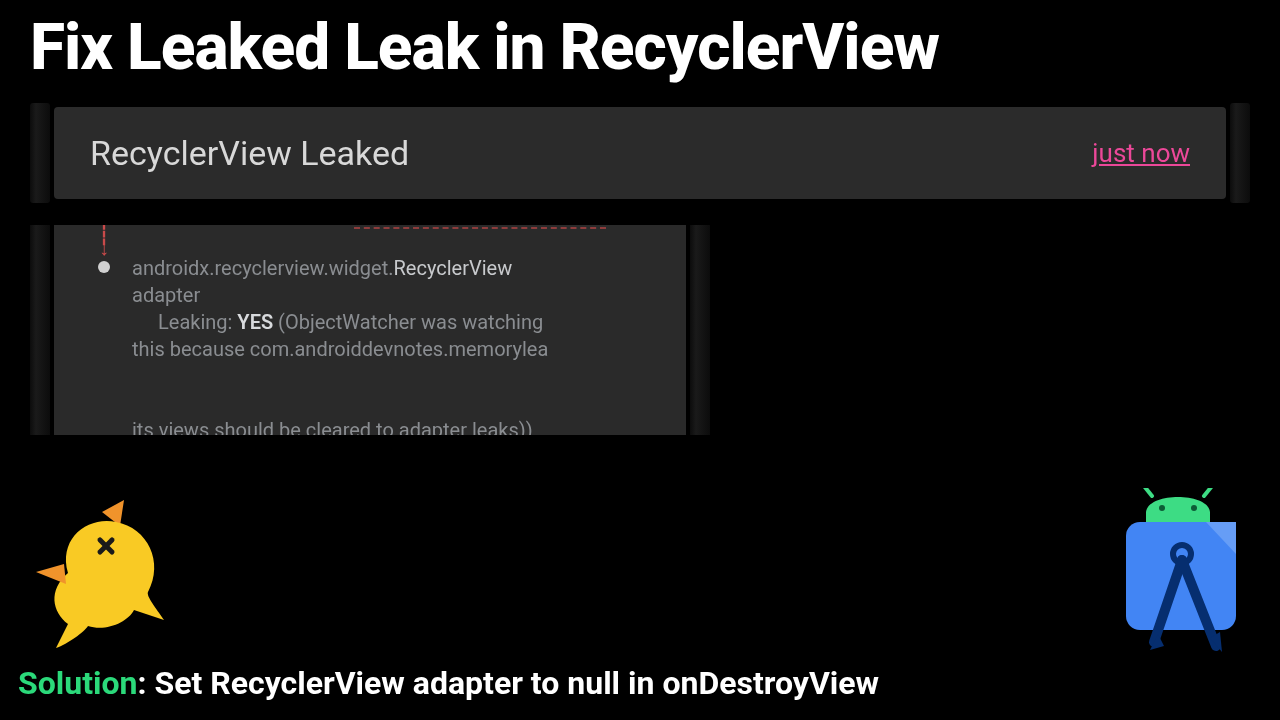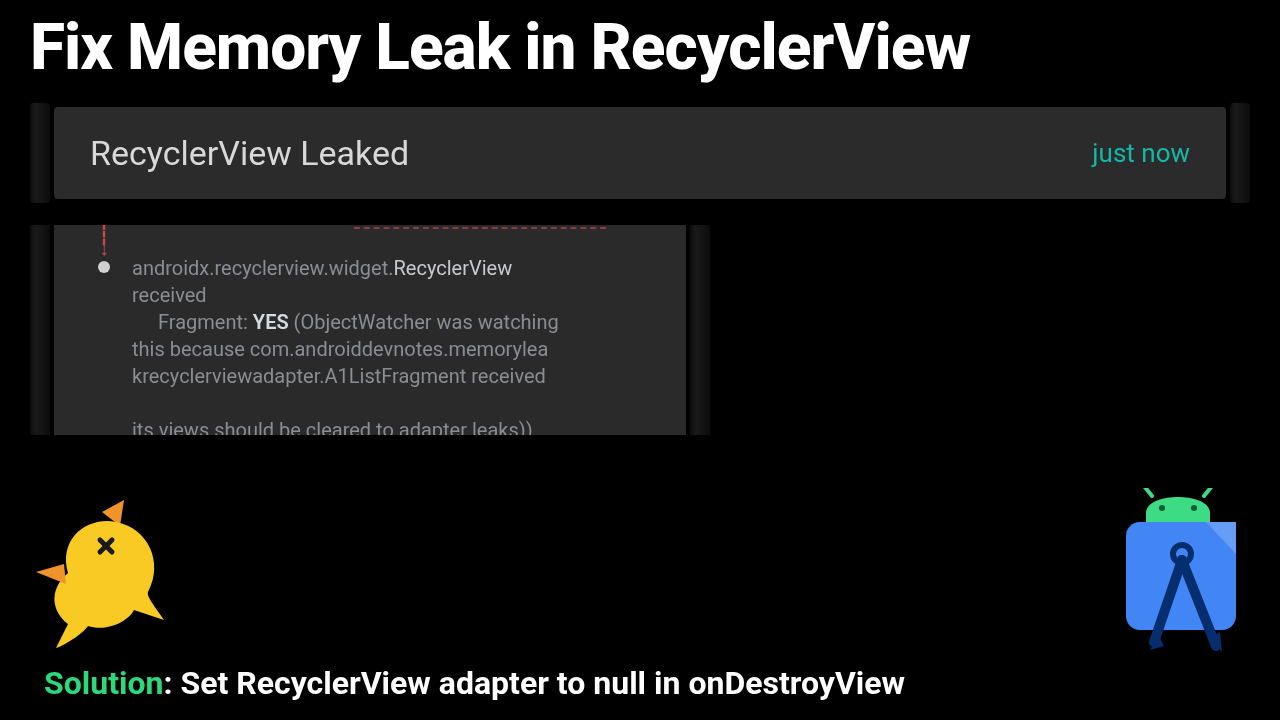--- a/index.html
+++ b/index.html
@@ -35,21 +35,21 @@
     position: absolute;
     left: 24px; right: 24px; top: 4px; bottom: 4px;
     background: #2b2b2b;
     border-radius: 4px;
     display: flex;
     align-items: center;
     justify-content: space-between;
     padding: 0 36px;
   }
   .notif-title { color: #d8d8d8; font-size: 34px; font-weight: 400; }
-  .notif-time { color: #14b8a6; font-size: 26px; font-weight: 400; }
+  .notif-time { color: #ec4899; font-size: 26px; font-weight: 400; text-decoration: underline; }
   .leak-panel {
     margin: 22px 0 0 30px;
     width: 680px;
     height: 210px;
     position: relative;
   }
   .leak-edge {
     position: absolute; top: 0; bottom: 0; width: 20px;
     background: linear-gradient(to right, #0c0c0c, #1a1a1a 30%, #0c0c0c);
   }
@@ -94,31 +94,31 @@
     font-family: Roboto, sans-serif;
     font-weight: 400;
   }
   .leak-text .bold { color: #c8cacd; font-weight: 400; }
   .leak-text .yes { color: #d8dadd; font-weight: 600; }
   .leak-text .indent { display: inline-block; width: 26px; }
   .bird-wrap { position: absolute; left: 28px; bottom: 68px; }
   .android-wrap { position: absolute; right: 22px; bottom: 58px; }
   .solution {
     position: absolute;
-    left: 44px; bottom: 18px;
+    left: 18px; bottom: 18px;
     font-size: 32px;
     font-weight: 700;
   }
   .solution .label { color: #2bd97a; }
   .solution .text { color: #fff; }
 </style>
 </head>
 <body>
 
-<div class="title">Fix Memory Leak in RecyclerView</div>
+<div class="title">Fix Leaked Leak in RecyclerView</div>
 
 <div class="notification-bar">
   <div class="notif-edge left"></div>
   <div class="notif-body">
     <div class="notif-title">RecyclerView Leaked</div>
     <div class="notif-time">just now</div>
   </div>
   <div class="notif-edge right"></div>
 </div>
 
@@ -126,24 +126,24 @@
   <div class="leak-edge left"></div>
   <div class="leak-body">
     <div class="leak-top-dashes"></div>
     <div class="leak-arrow-col">
       <div class="leak-arrow">┆</div>
       <div class="leak-arrow">↓</div>
       <div class="leak-bullet"></div>
     </div>
     <div class="leak-text">
       <span>androidx.recyclerview.widget.</span><span class="bold">RecyclerView</span><br>
-      <span>received</span><br>
-      <span class="indent"></span><span>Fragment:</span> <span class="yes">YES</span><span> (ObjectWatcher was watching</span><br>
+      <span>adapter</span><br>
+      <span class="indent"></span><span>Leaking:</span> <span class="yes">YES</span><span> (ObjectWatcher was watching</span><br>
       <span>this because com.androiddevnotes.memorylea</span><br>
-      <span>krecyclerviewadapter.A1ListFragment received</span><br>
+      <br>
       <br>
       <span>its views should be cleared to adapter leaks))</span>
     </div>
   </div>
   <div class="leak-edge right"></div>
 </div>
 
 <div class="bird-wrap">
   <svg width="160" height="150" viewBox="0 0 160 150">
 

